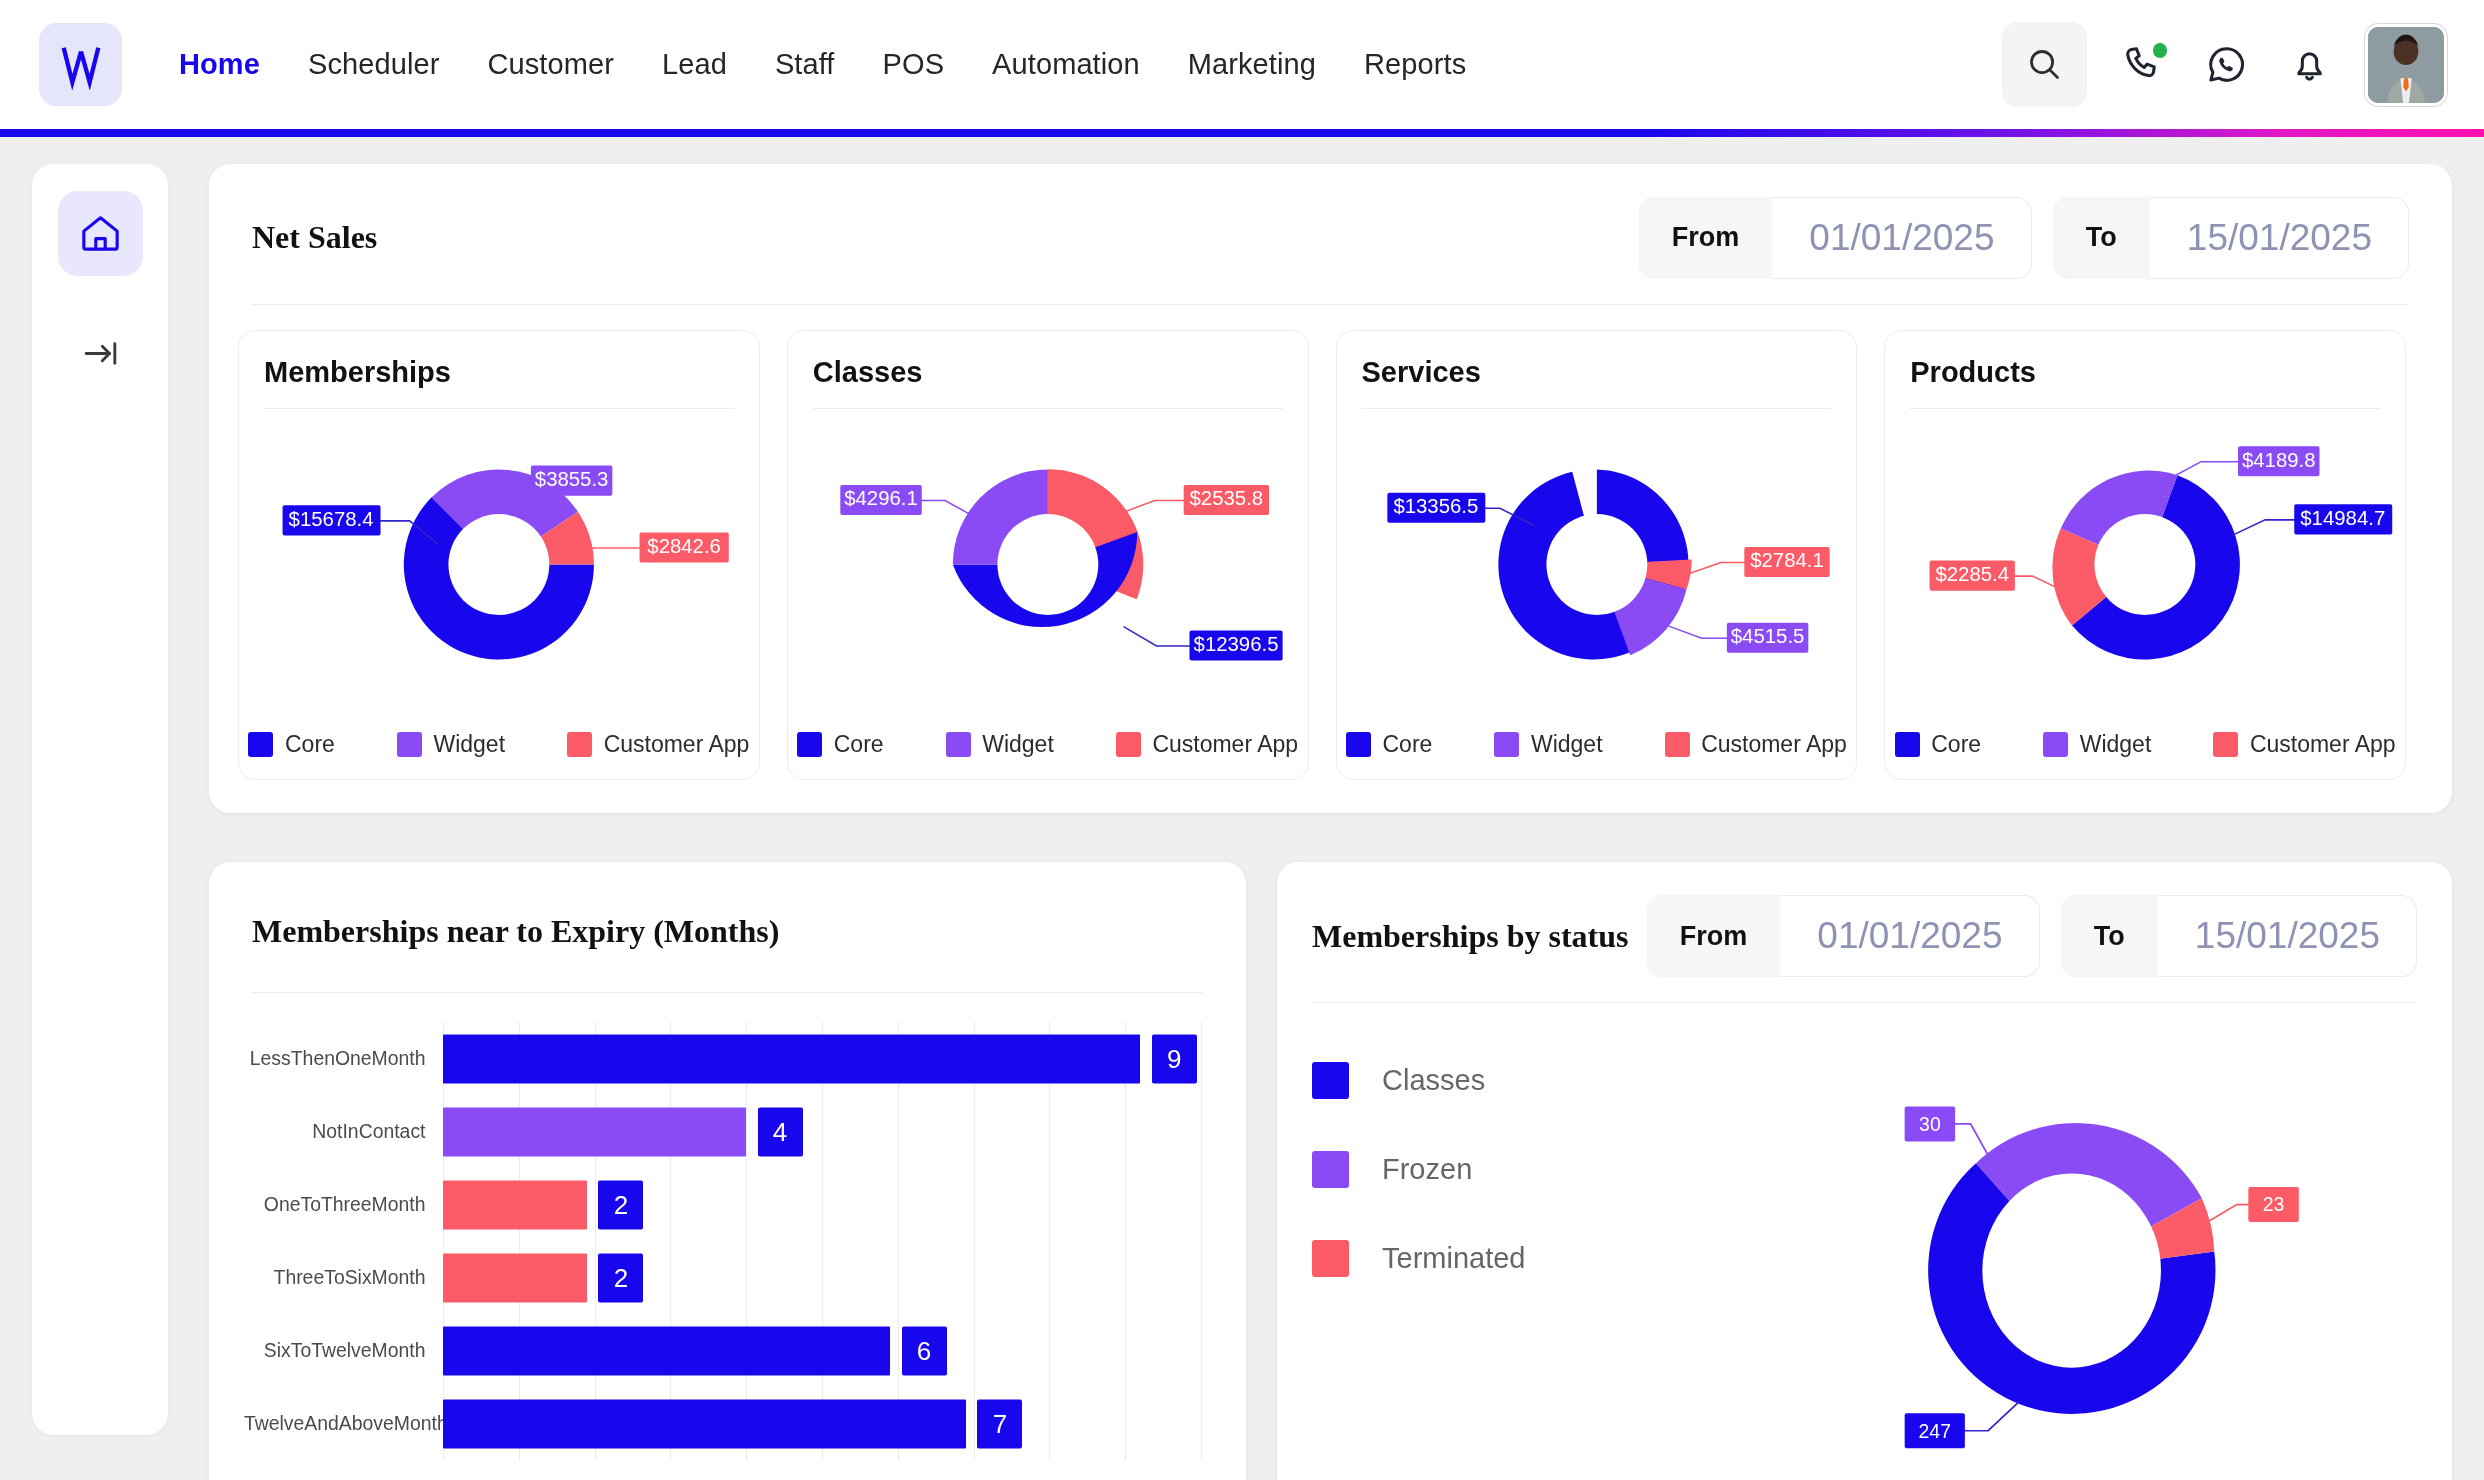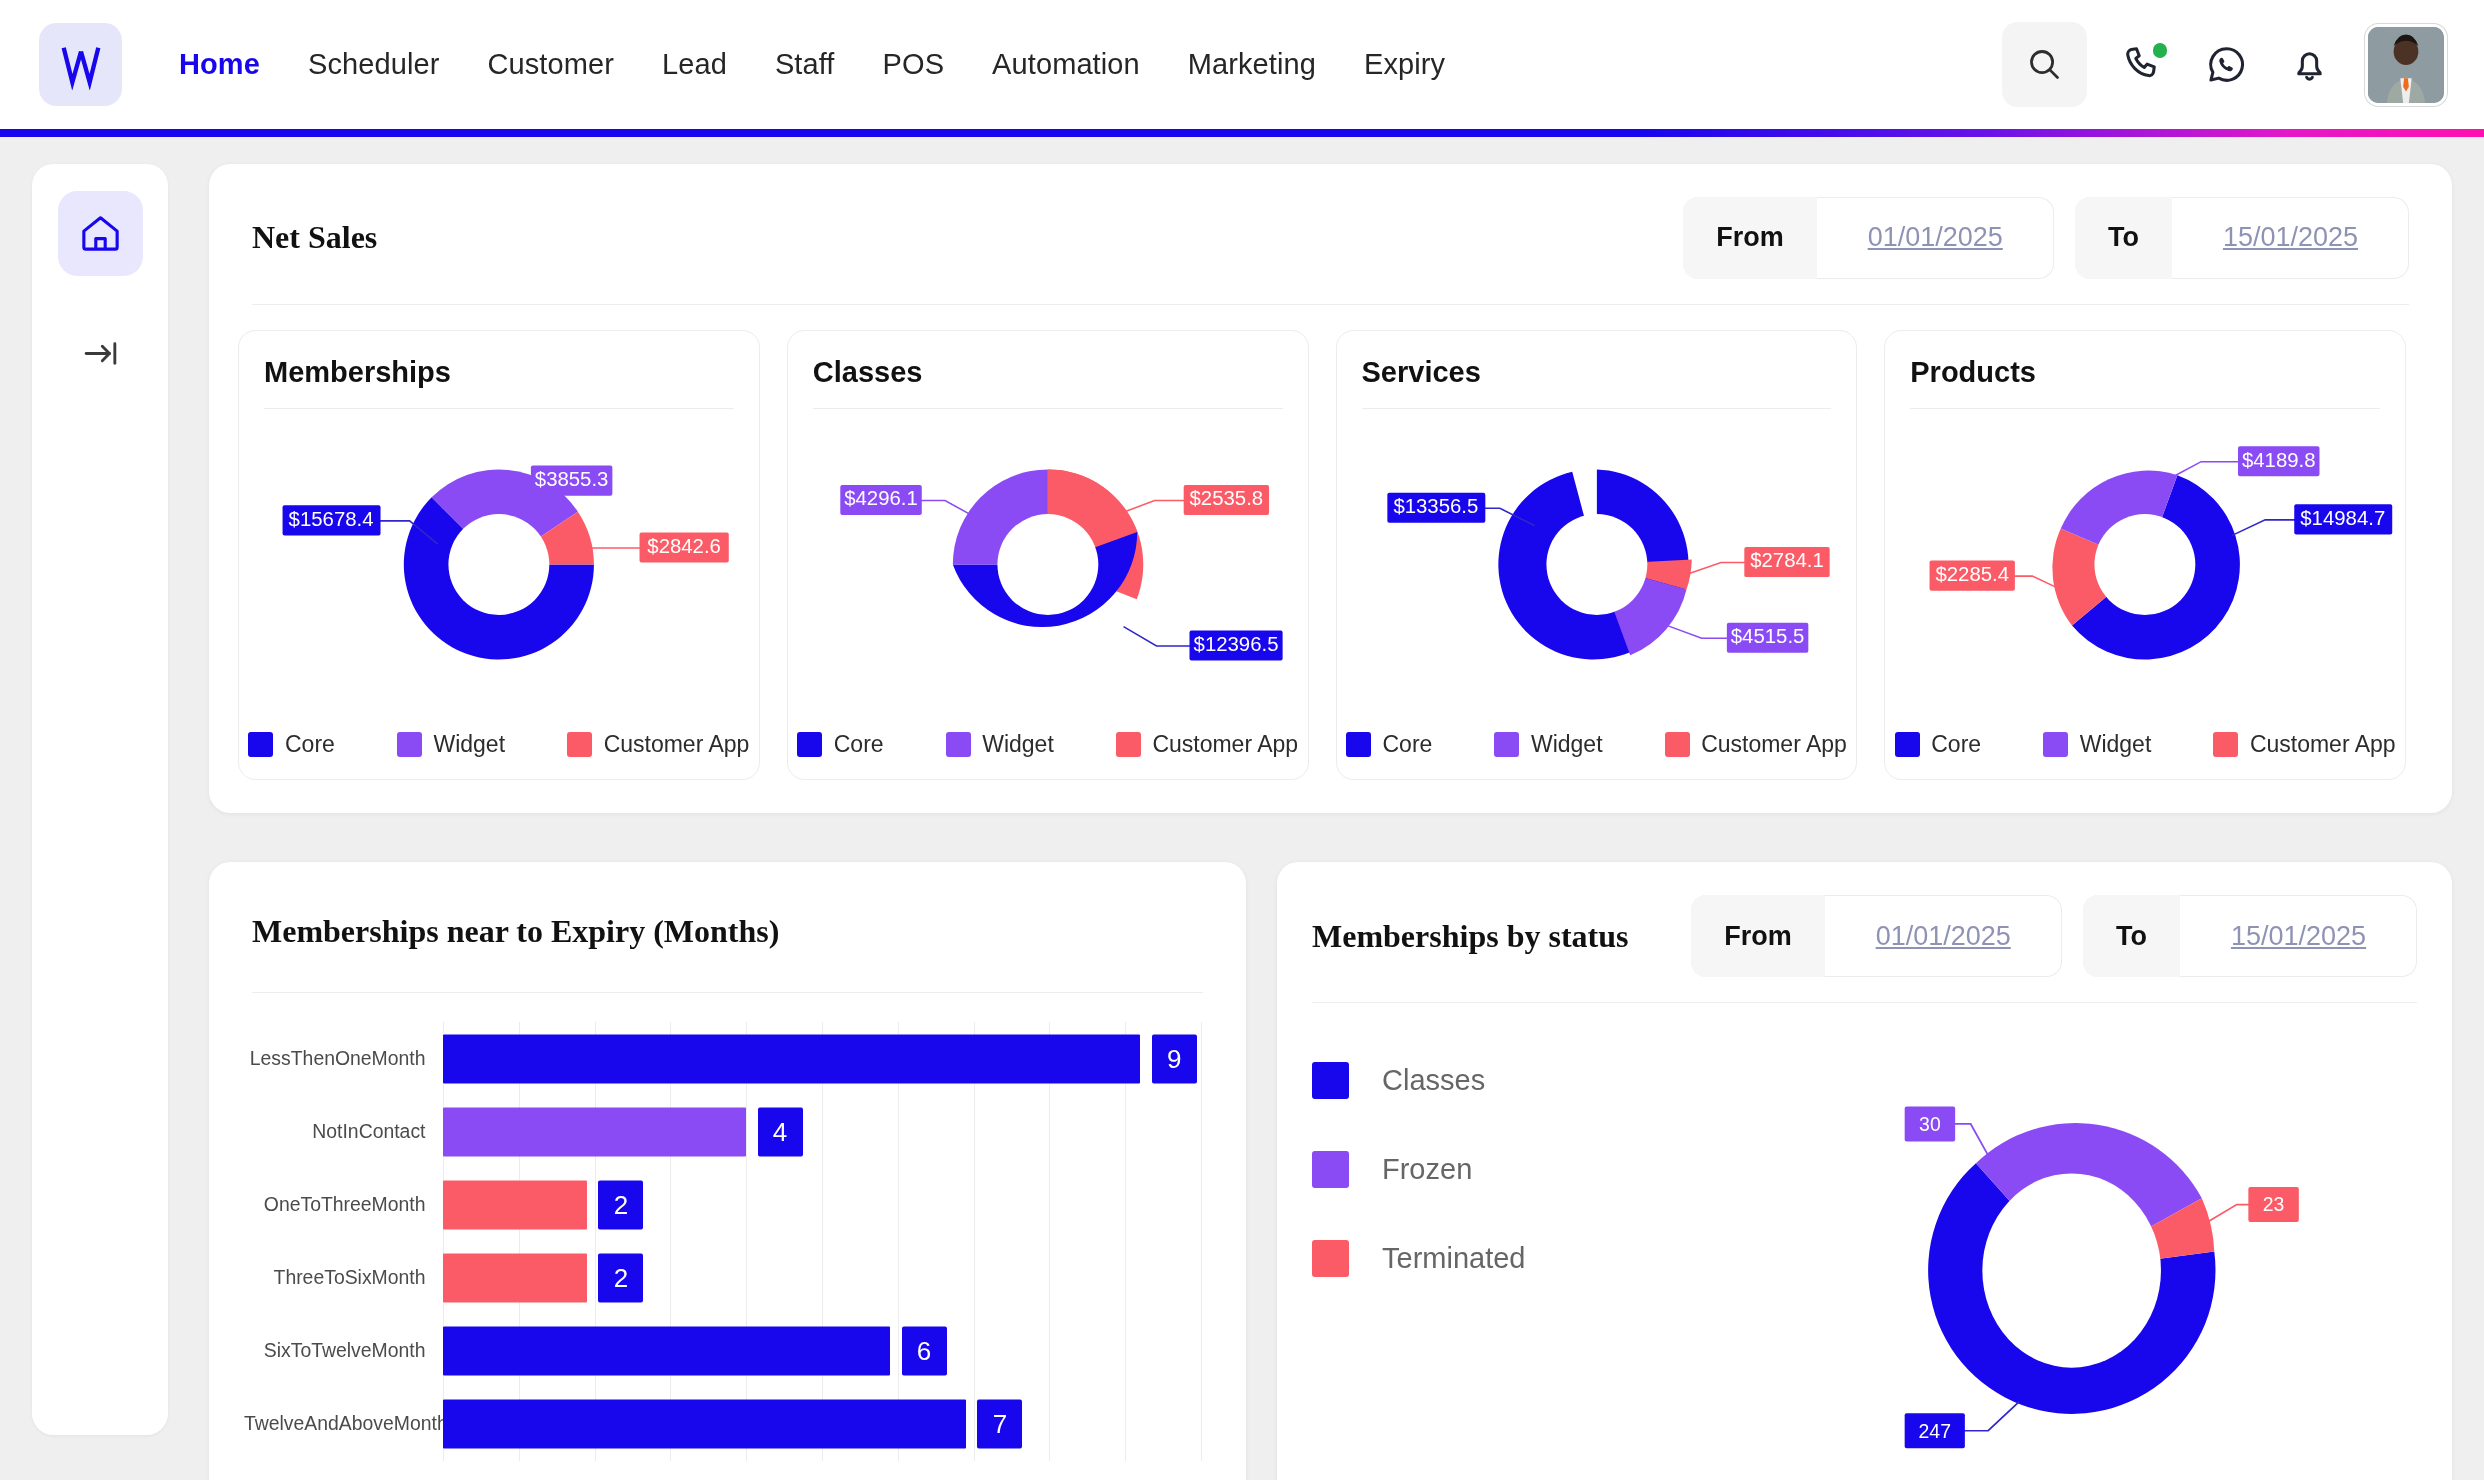--- a/index.html
+++ b/index.html
@@ -163,25 +163,24 @@
     background: #f6f6f7;
     display: flex; align-items: center;
     padding: 0 33px;
     font-size: 27px;
     font-weight: bold;
     color: #111111;
   }
   .date-value {
     display: flex; align-items: center;
     padding: 12px 37px;
-    font-size: 27px;
+    font-size: 37px;
     color: #8e93b3;
     min-width: 237px;
     justify-content: center;
-    text-decoration: underline;
   }
   .panel-divider {
     height: 1px;
     background: #ededed;
     margin: 25px 43px 0 43px;
   }
 
   
   .donut-row {
     display: flex;
@@ -297,21 +296,21 @@
 
   <nav class="nav">
     <span class="nav-item active">Home</span>
     <span class="nav-item">Scheduler</span>
     <span class="nav-item">Customer</span>
     <span class="nav-item">Lead</span>
     <span class="nav-item">Staff</span>
     <span class="nav-item">POS</span>
     <span class="nav-item">Automation</span>
     <span class="nav-item">Marketing</span>
-    <span class="nav-item">Expiry</span>
+    <span class="nav-item">Reports</span>
   </nav>
 
   <div class="topbar-right">
     <div class="search-btn">
       <svg width="39" height="39" viewBox="0 0 24 24" fill="none" stroke="#2d2d2d" stroke-width="1.7">
         <circle cx="10.5" cy="10.5" r="6.5"></circle>
           <line x1="15.3" y1="15.3" x2="20" y2="20" stroke-linecap="round"></line>
       </svg>
     </div>
     <div class="icon-btn">

